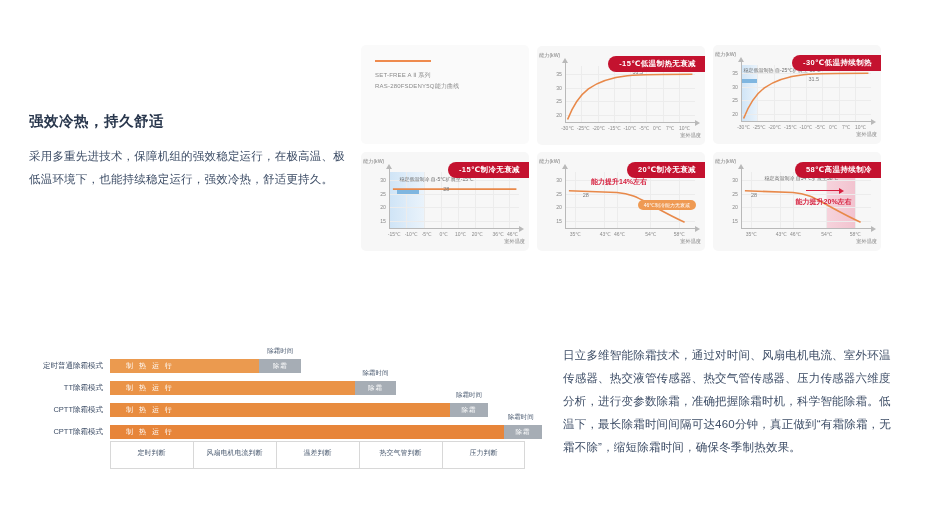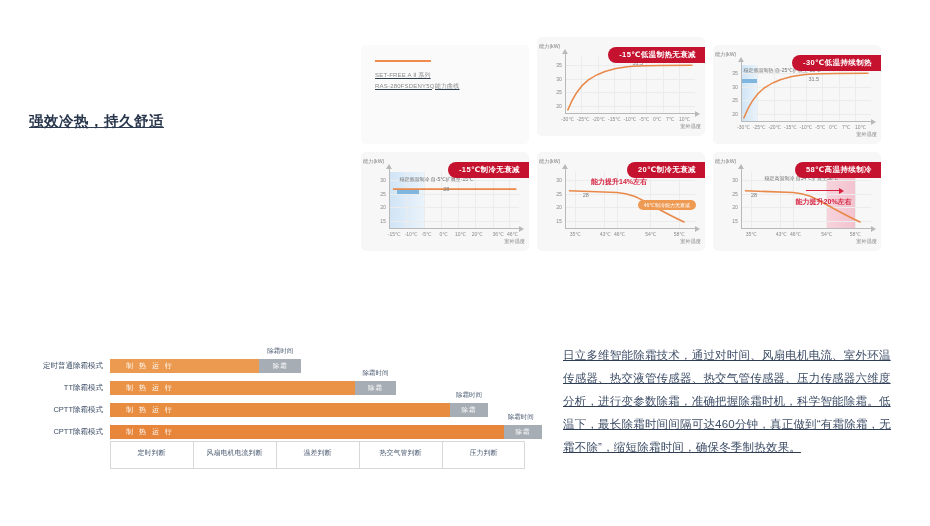--- a/index.html
+++ b/index.html
@@ -1,21 +1,21 @@
 <!DOCTYPE html>
 <html><head>
 <meta charset="utf-8">
 <style>
   html,body{margin:0;padding:0;}
   body{
     width:930px;height:526px;background:#ffffff;overflow:hidden;
     font-family:"Liberation Sans","DejaVu Sans",sans-serif;
     color:#2f3d53;position:relative;
   }
-  .abs{position:absolute;text-decoration:underline;}
+  .abs{position:absolute;}
 
   
   .sec-title{font-size:14.5px;font-weight:bold;color:#28364c;letter-spacing:.5px;}
   .sec-body{font-size:11.5px;line-height:2.0;color:#3d4d66;letter-spacing:.2px;}
 
   
   .card{background:#f7f7f7;border-radius:5px;position:absolute;}
   .plot{position:absolute;left:28px;top:20px;right:10px;bottom:22px;}
   .axis-x{position:absolute;left:0;right:0;bottom:0;height:1px;background:#b9b9b9;}
   .axis-y{position:absolute;left:0;top:-4px;bottom:0;width:1px;background:#b9b9b9;}
@@ -68,31 +68,32 @@
   .df-tick{position:absolute;font-size:7px;color:#4a5a70;white-space:nowrap;
      transform:translateX(-50%);}
   .df-vline{position:absolute;width:1px;background:#d8d8d8;}
   .df-hline{position:absolute;height:1px;background:#d8d8d8;}
 </style>
 </head>
 <body>
 
 <div class="abs" style="left:29px;top:112px;width:320px;">
   <div class="sec-title">强效冷热，持久舒适</div>
+  <div class="sec-body" style="margin-top:14px;">采用多重先进技术，保障机组的强效稳定运行，在极高温、极低温环境下，也能持续稳定运行，强效冷热，舒适更持久。</div>
 </div>
 
 <div class="card" style="left:361px;top:45px;width:168px;height:99px;background:#fafafa;">
   <div class="abs" style="left:14px;top:15px;">
     <div class="lbl-rule"></div>
     <div class="lbl-txt">SET-FREE A Ⅱ 系列</div>
     <div class="lbl-txt">RAS-280FSDENY5Q能力曲线</div>
   </div>
 </div>
 
-<div class="card" style="left:537px;top:37px;width:168px;height:99px;text-align:center;">
+<div class="card" style="left:537px;top:46px;width:168px;height:99px;text-align:center;">
   <div class="badge">-15℃低温制热无衰减</div>
   <div class="plot">
     <div class="gridh" style="top:14%"></div>
       <div class="gridh" style="top:38%"></div>
     <div class="gridh" style="top:62%"></div>
       <div class="gridh" style="top:86%"></div>
     <div class="gridv" style="left:12.5%"></div>
       <div class="gridv" style="left:25%"></div>
     <div class="gridv" style="left:37.5%"></div>
       <div class="gridv" style="left:50%"></div>

